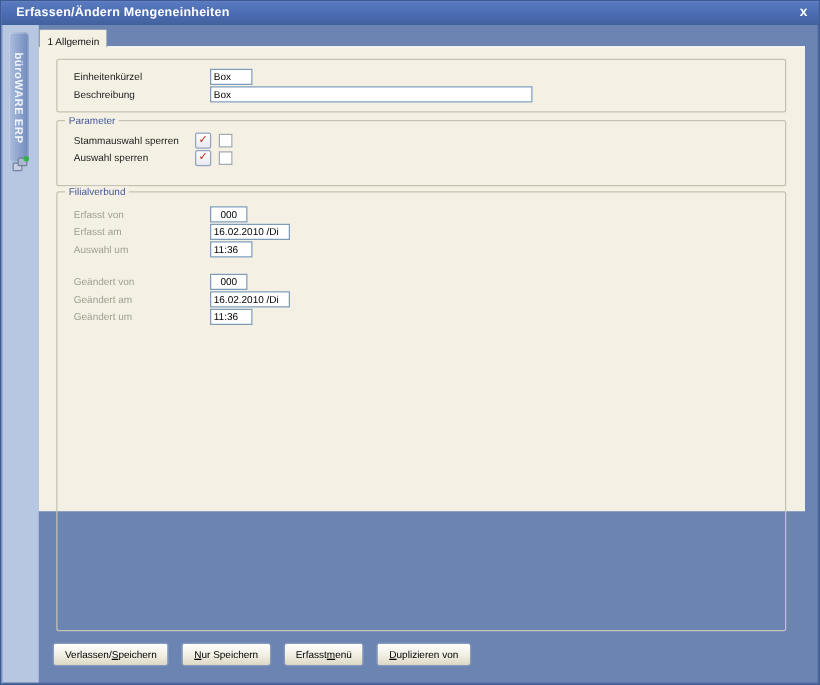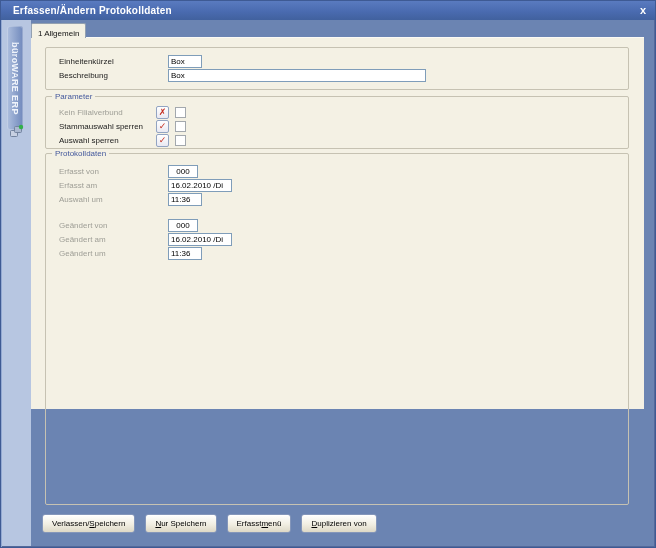--- a/index.html
+++ b/index.html
@@ -93,21 +93,21 @@
     box-shadow: inset 0 1px 0 #ffffff;
   }
   .btn .u { text-decoration:underline; }
 </style>
 </head>
 <body>
 
 <div class="window">
 
   <div class="titlebar">
-    <span class="title">Erfassen/Ändern Protokolldaten</span>
+    <span class="title">Erfassen/Ändern Mengeneinheiten</span>
     <span class="close">x</span>
   </div>
 
   <div class="sidebar">
     <div class="brand-band">
       <span class="brand-text">büroWARE ERP</span>
     </div>
     <svg class="side-icon" width="15" height="15" viewBox="0 0 15 15">
       <rect x="1.5" y="6.5" width="7" height="6" rx="1" fill="#c7d0e2" stroke="#73839f" stroke-width="1"></rect>
       <rect x="5.5" y="2.5" width="7" height="6" rx="1" fill="#aab8d0" stroke="#73839f" stroke-width="1"></rect>
@@ -130,46 +130,39 @@
           <div class="frow">
             <span class="flabel">Beschreibung</span>
             <input class="fin" value="Box" style="">
           </div>
         </div>
     </div>
 
     <div class="group" id="group-parameter">
       <span class="caption">Parameter</span>
       <div id="param-rows">
-          <div class="prow">
-            <span class="flabel dis">Kein Filialverbund</span>
-            <span class="state-icon">
-              <span class="mark">✗</span>
-            </span>
-            <span class="cb"></span>
-          </div>
           <div class="prow">
             <span class="flabel">Stammauswahl sperren</span>
             <span class="state-icon">
               <span class="mark">✓</span>
             </span>
             <span class="cb"></span>
           </div>
           <div class="prow">
             <span class="flabel">Auswahl sperren</span>
             <span class="state-icon">
               <span class="mark">✓</span>
             </span>
             <span class="cb"></span>
           </div>
         </div>
     </div>
 
     <div class="group" id="group-protokoll">
-      <span class="caption">Protokolldaten</span>
+      <span class="caption">Filialverbund</span>
       <div id="proto-rows">
           <div class="pgroup">
             <div class="frow">
               <span class="flabel">Erfasst von</span>
               <input class="fin" value="000" style="">
             </div>
             <div class="frow">
               <span class="flabel">Erfasst am</span>
               <input class="fin" value="16.02.2010 /Di" style="">
             </div>

